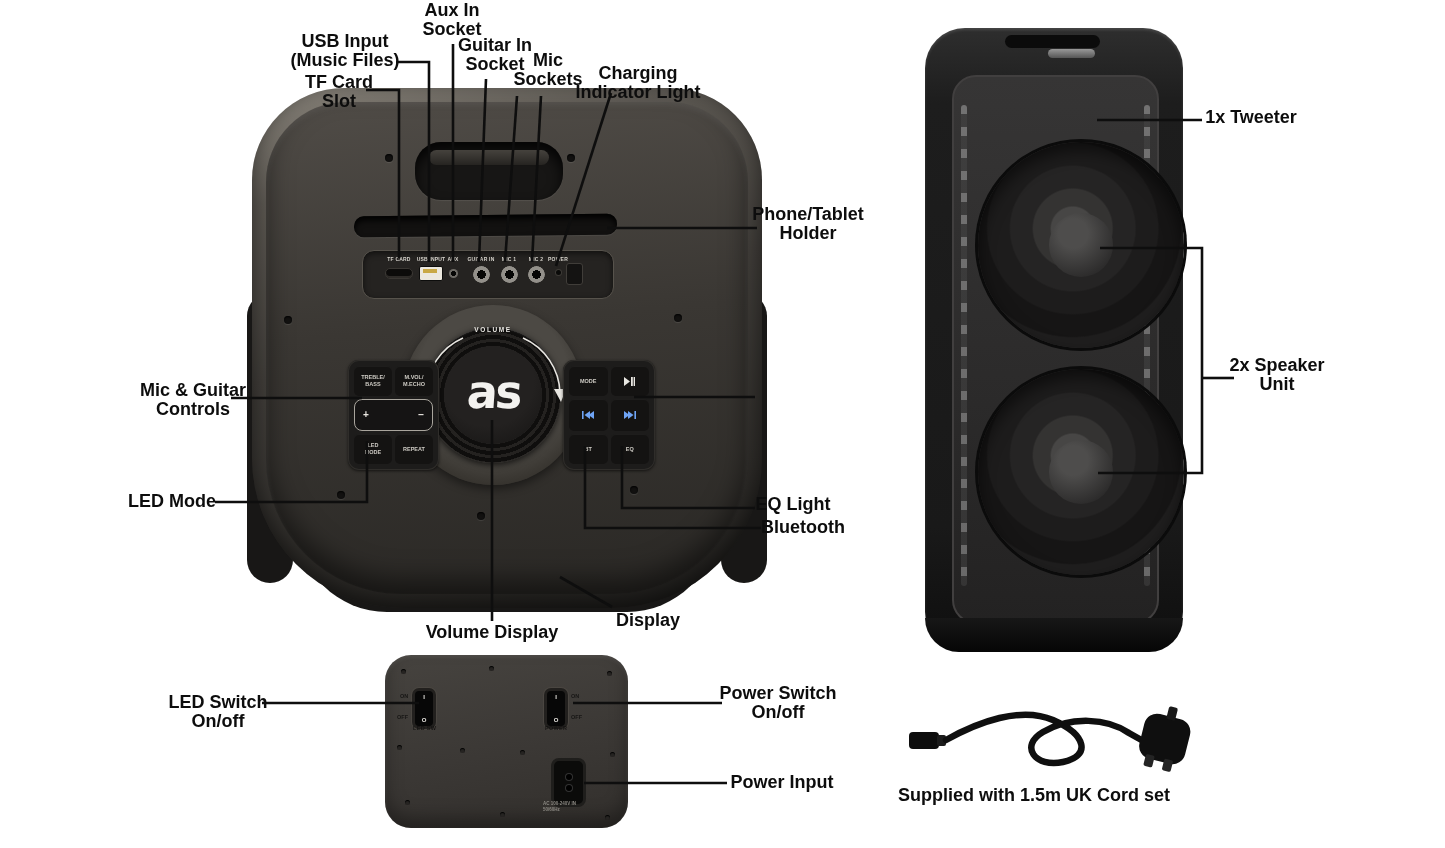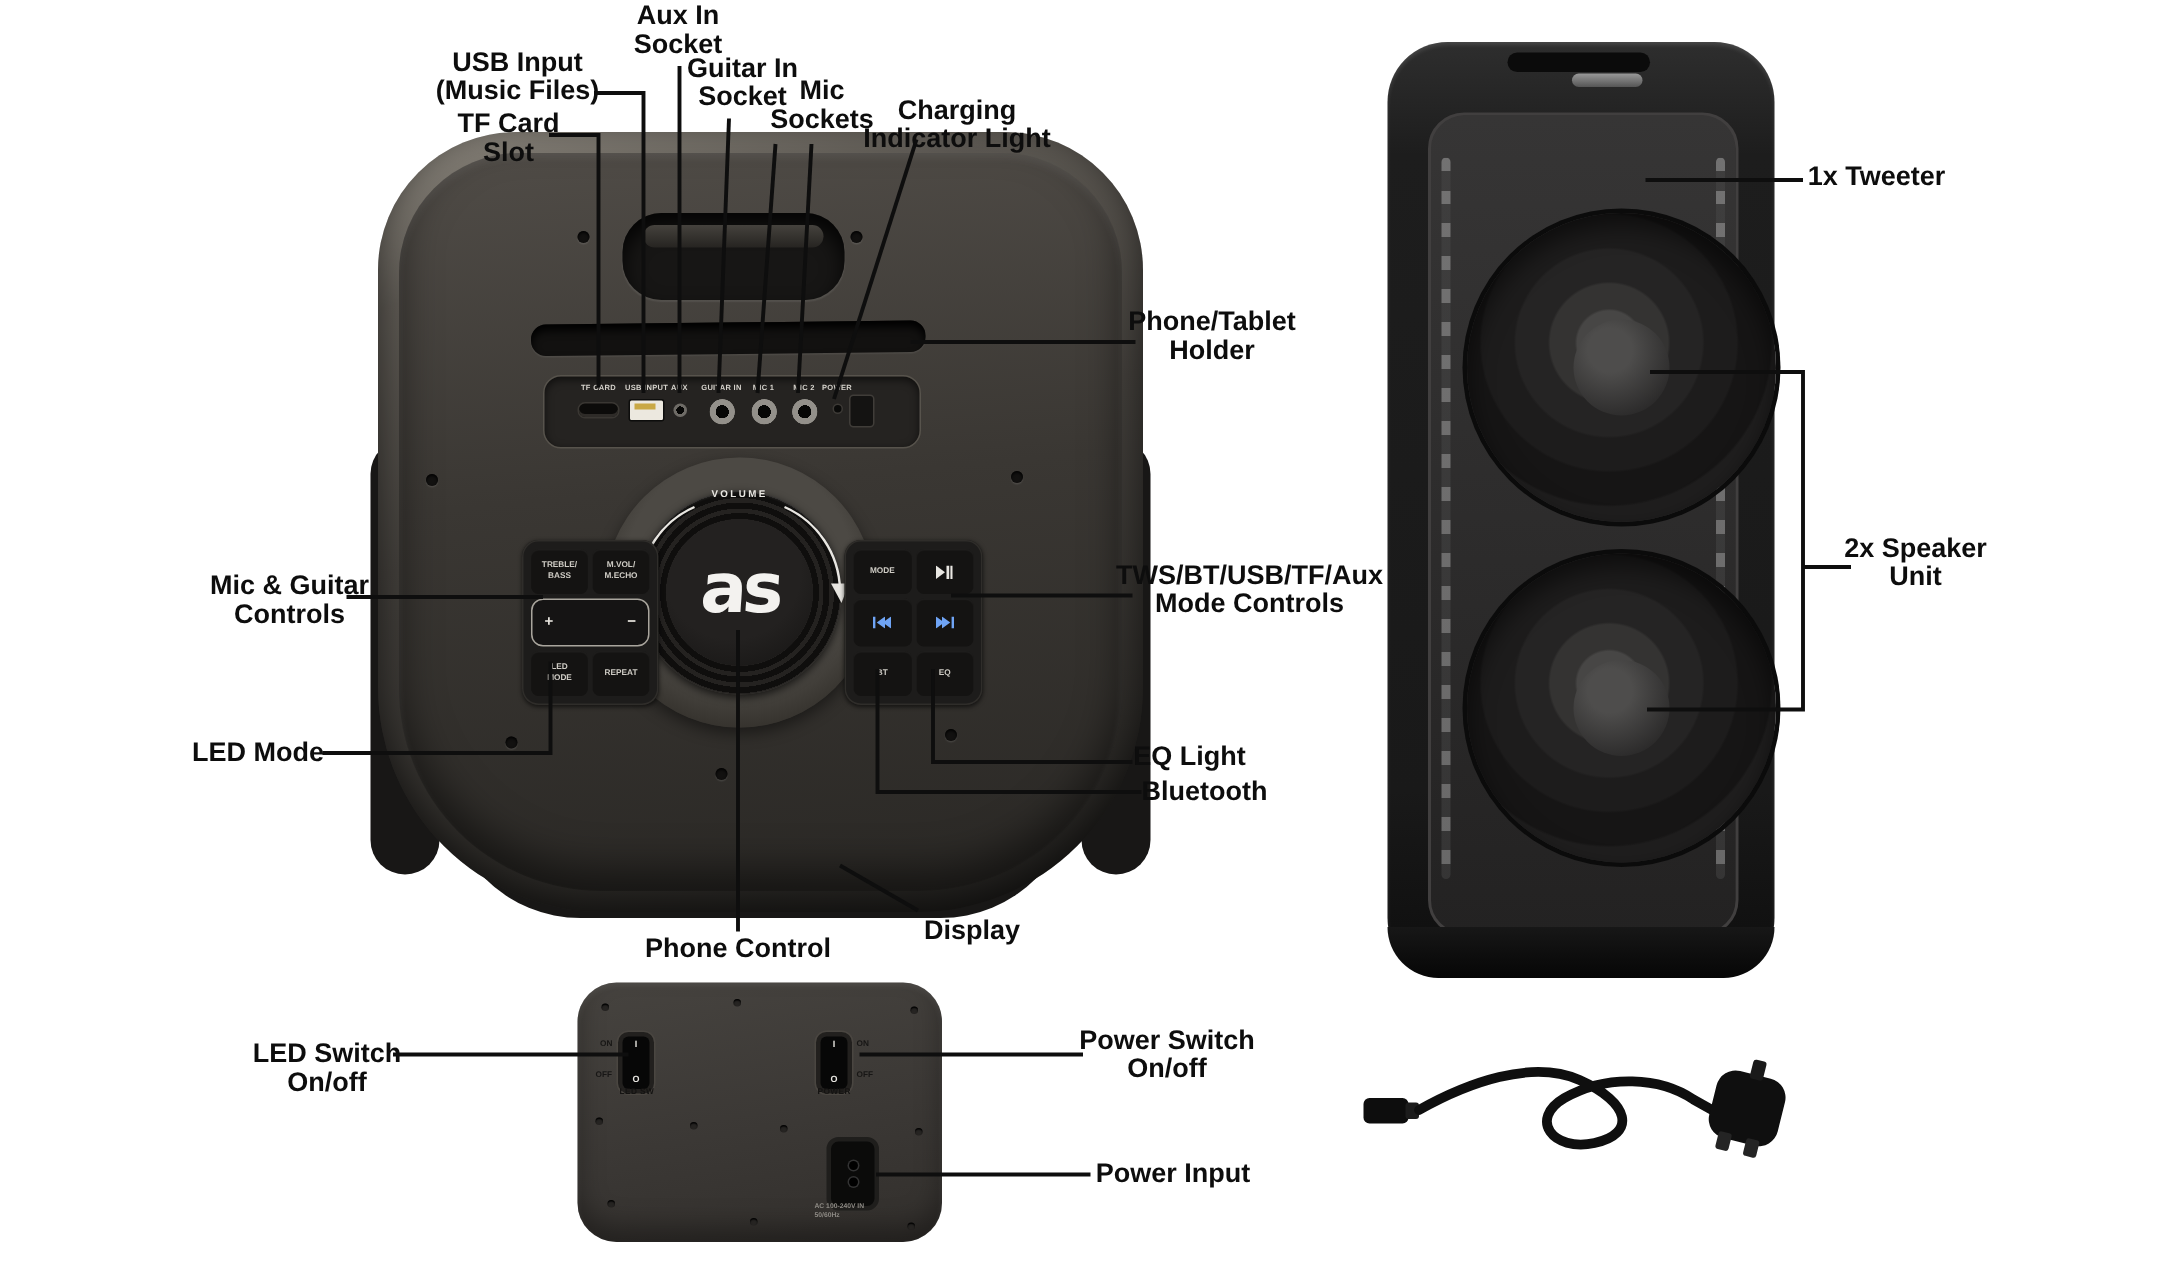--- a/index.html
+++ b/index.html
@@ -355,31 +355,30 @@
   <div class="callout" style="left:339px;top:73px">TF Card
 Slot</div>
   <div class="callout" style="left:495px;top:36px">Guitar In
 Socket</div>
   <div class="callout" style="left:548px;top:51px">Mic
 Sockets</div>
   <div class="callout" style="left:638px;top:64px">Charging
 Indicator Light</div>
   <div class="callout" style="left:808px;top:205px">Phone/Tablet
 Holder</div>
-  <div class="callout" style="left:833px;top:374px">TWS/BT/USB/TF/Aux
-Mode Controls</div>
   <div class="callout" style="left:193px;top:381px">Mic &amp; Guitar
 Controls</div>
   <div class="callout" style="left:172px;top:492px">LED Mode</div>
   <div class="callout" style="left:793px;top:495px">EQ Light</div>
   <div class="callout" style="left:803px;top:518px">Bluetooth</div>
   <div class="callout" style="left:648px;top:611px">Display</div>
-  <div class="callout" style="left:492px;top:623px">Phone Control</div>
+  <div class="callout" style="left:492px;top:623px">Volume Display</div>
   <div class="callout" style="left:218px;top:693px">LED Switch
 On/off</div>
   <div class="callout" style="left:778px;top:684px">Power Switch
 On/off</div>
   <div class="callout" style="left:782px;top:773px">Power Input</div>
   <div class="callout" style="left:1251px;top:108px">1x Tweeter</div>
   <div class="callout" style="left:1277px;top:356px">2x Speaker
 Unit</div>
+  <div class="callout" style="left:1034px;top:786px">Supplied with 1.5m UK Cord set</div>
 
 </div>
 
 </body></html>

